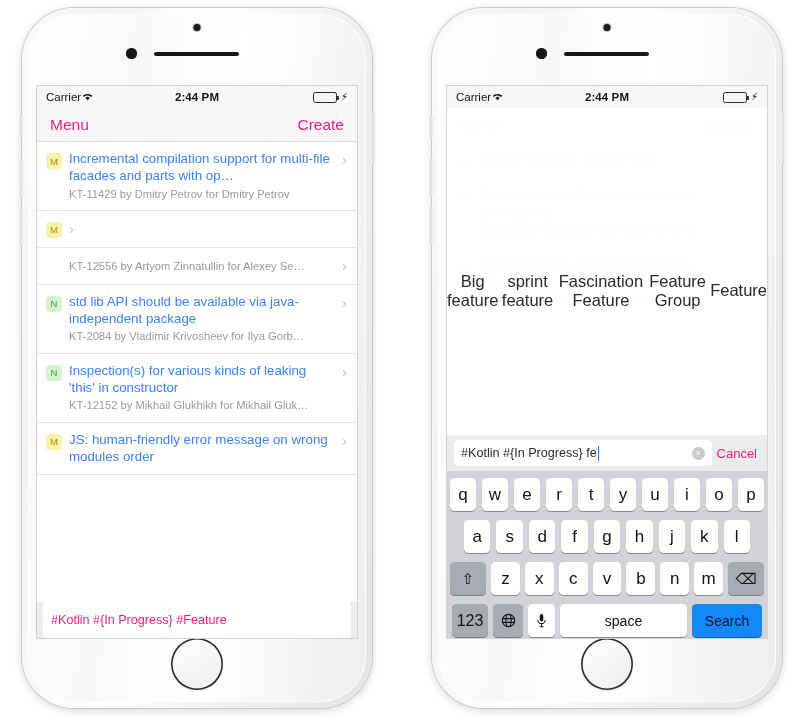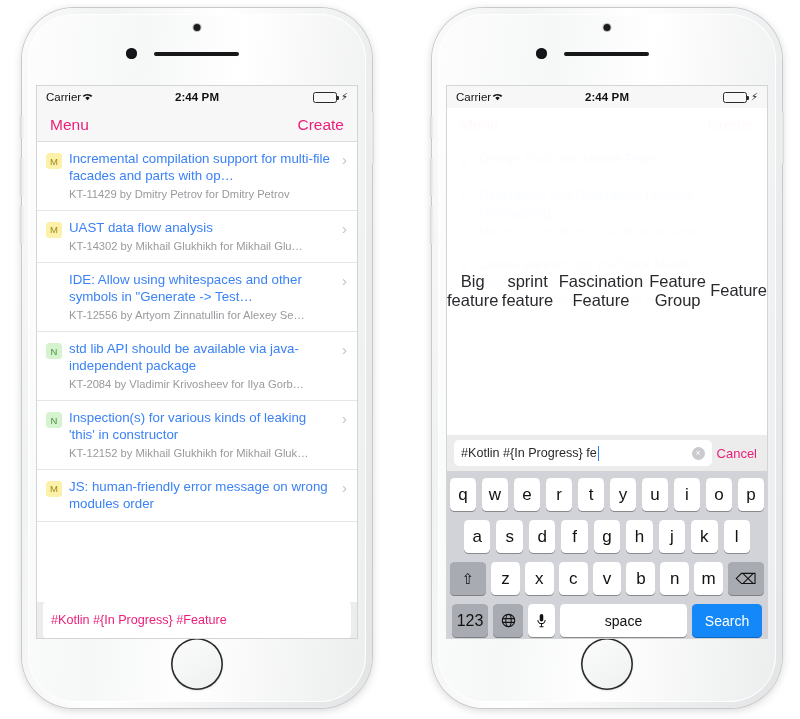--- a/index.html
+++ b/index.html
@@ -126,21 +126,21 @@
     display:flex;align-items:center;justify-content:center;font-size:17px;color:#121212;
     box-shadow:0 1px 0 #898a8e;flex:1;}
   .krow.r2{padding:0 14px;}
   .key.dark{background:#a9abb2;box-shadow:0 1px 0 #7f8085;}
   .key.shift{flex:0 0 36px;font-size:15px;}
   .key.del{flex:0 0 36px;font-size:15px;}
   .key.num{flex:0 0 36px;font-size:16px;}
   .key.globe{flex:0 0 30px;font-size:15px;}
   .key.mic{flex:0 0 27px;font-size:14px;}
   .key.space{flex:1 1 auto;font-size:14px;text-align:center;}
-  .key.search{flex:0 0 70px;background:#1488f8;color:#ffffff;font-size:14px;box-shadow:0 1px 0 #0f66bb;}
+  .key.search{flex:0 0 70px;background:#1488f8;color:#0f172a;font-size:14px;box-shadow:0 1px 0 #0f66bb;}
   .krow.r4{gap:5px;padding:0 2px;}
   .krow.r3{gap:5px;}
 </style>
 </head>
 <body>
 
 <div class="stage">
 
   <div class="phone left">
     <div class="phone-inner"></div>
@@ -180,30 +180,25 @@
           <div class="row">
             <div class="badge m">M</div>
             <div class="row-body">
               <div class="row-title">Incremental compilation support for multi-file facades and parts with op…</div>
               <div class="row-sub">KT-11429 by Dmitry Petrov for Dmitry Petrov</div>
             </div>
             <div class="chev">›</div>
           </div>
           <div class="row">
             <div class="badge m">M</div>
-            <div class="row-body">
-              <div class="row-title">UAST data flow analysis</div>
-              <div class="row-sub">KT-14302 by Mikhail Glukhikh for Mikhail Glu…</div>
-            </div>
             <div class="chev">›</div>
           </div>
           <div class="row">
             <div class="badge blank"></div>
             <div class="row-body">
-              <div class="row-title">IDE: Allow using whitespaces and other symbols in "Generate -&gt; Test…</div>
               <div class="row-sub">KT-12556 by Artyom Zinnatullin for Alexey Se…</div>
             </div>
             <div class="chev">›</div>
           </div>
           <div class="row">
             <div class="badge n">N</div>
             <div class="row-body">
               <div class="row-title">std lib API should be available via java-independent package</div>
               <div class="row-sub">KT-2084 by Vladimir Krivosheev for Ilya Gorb…</div>
             </div>

